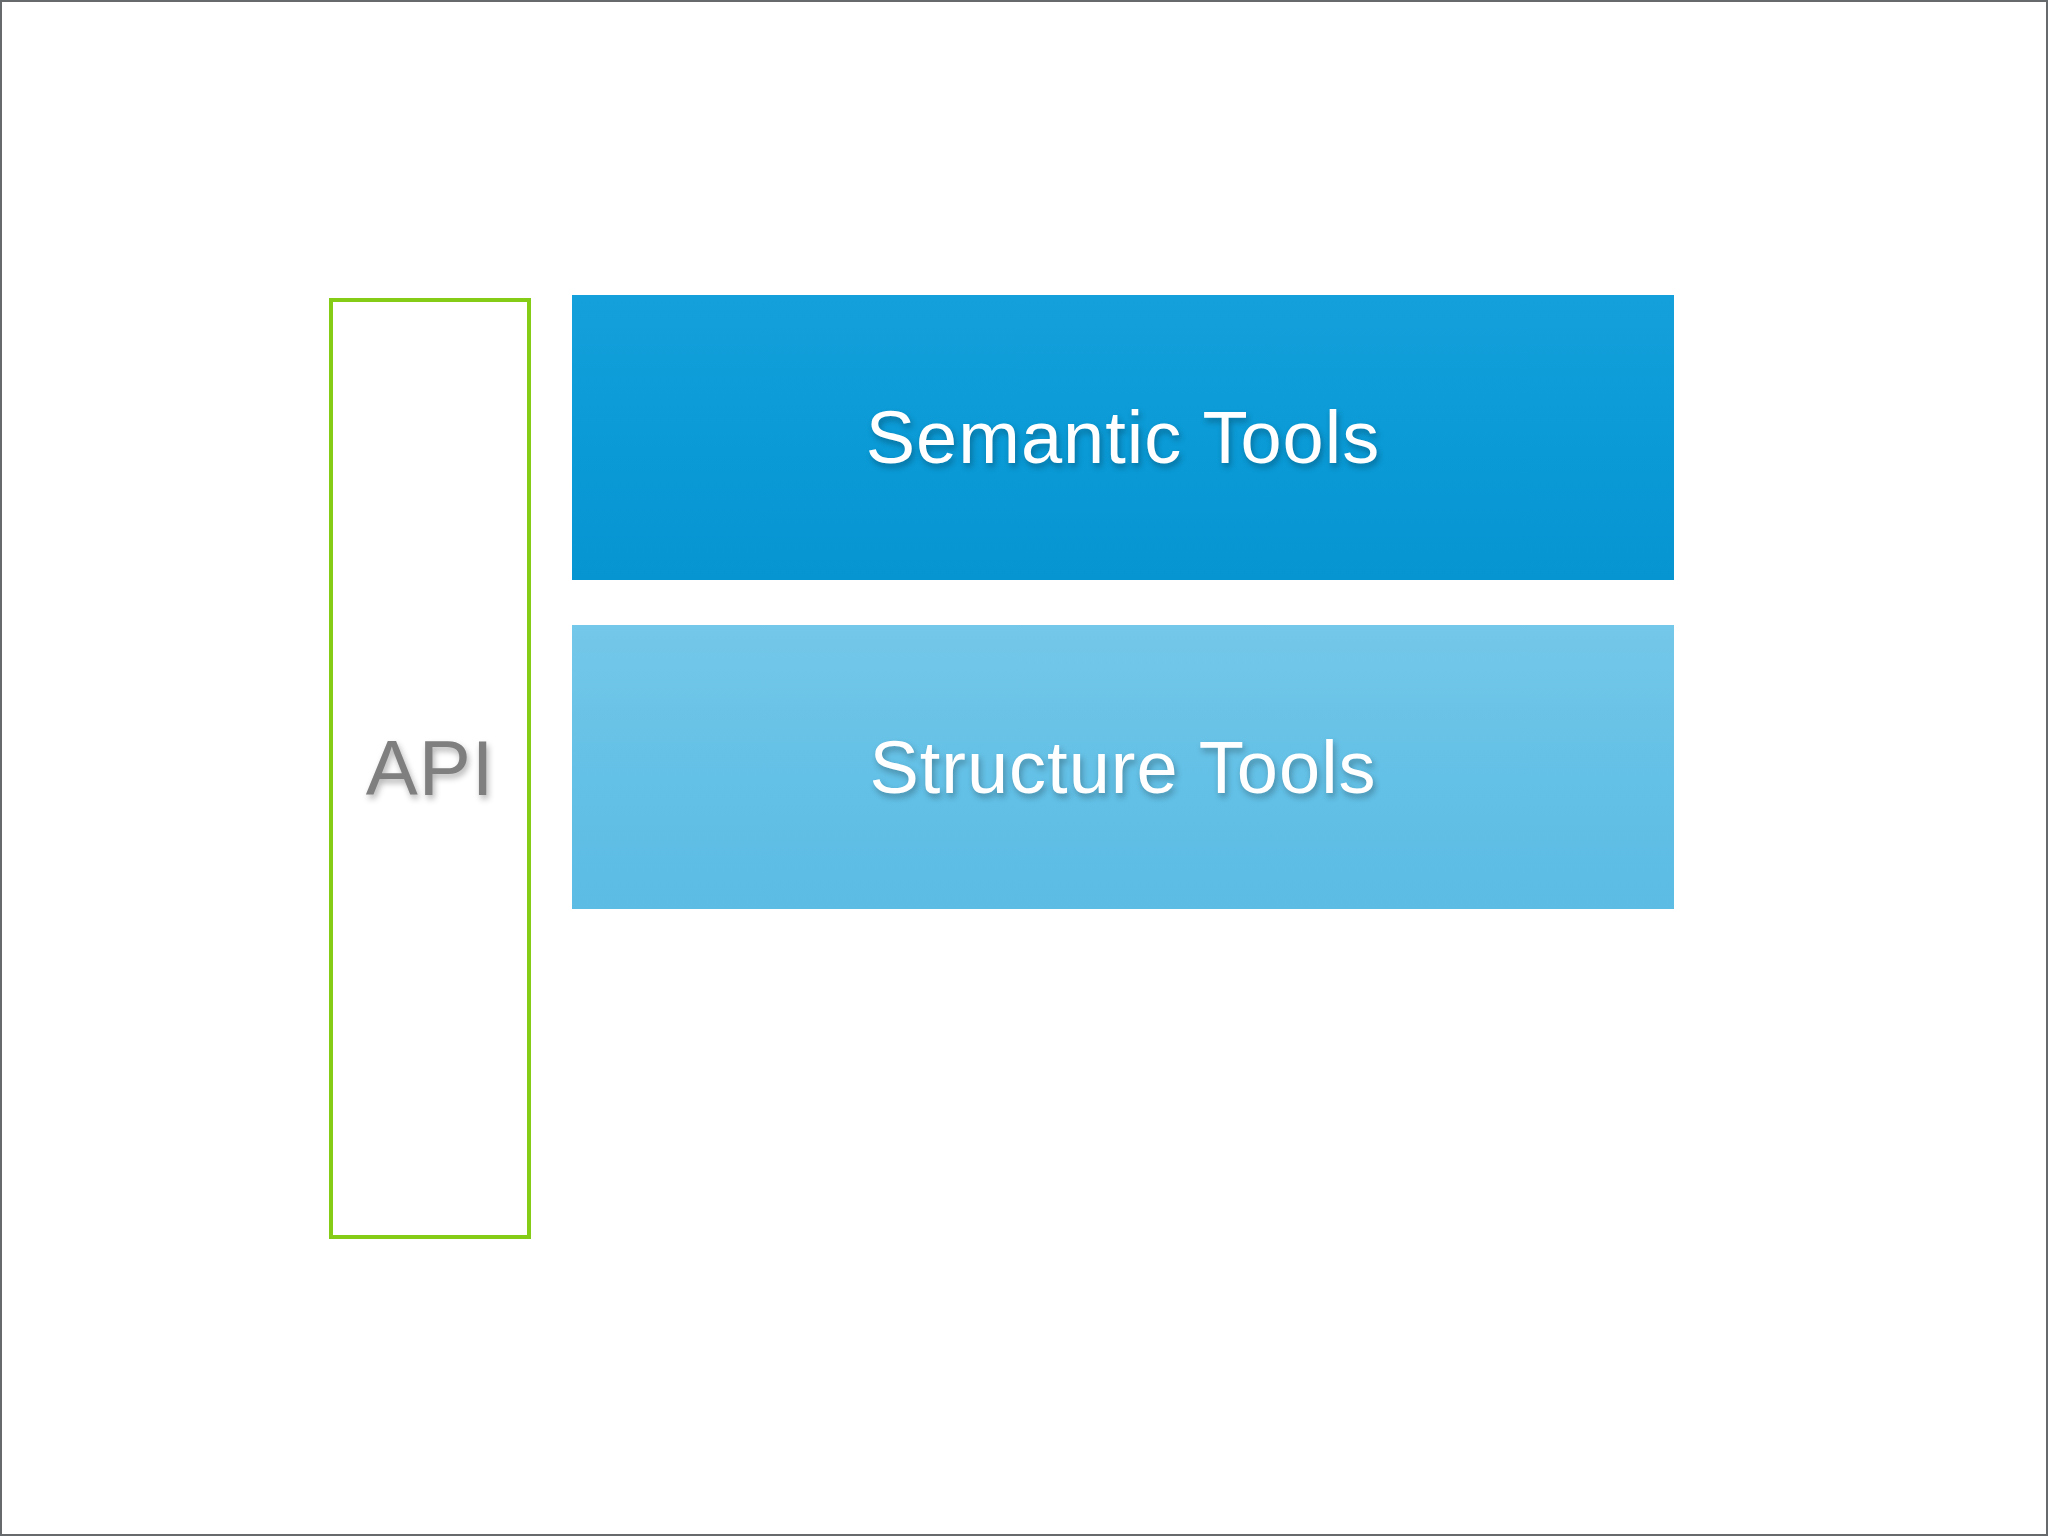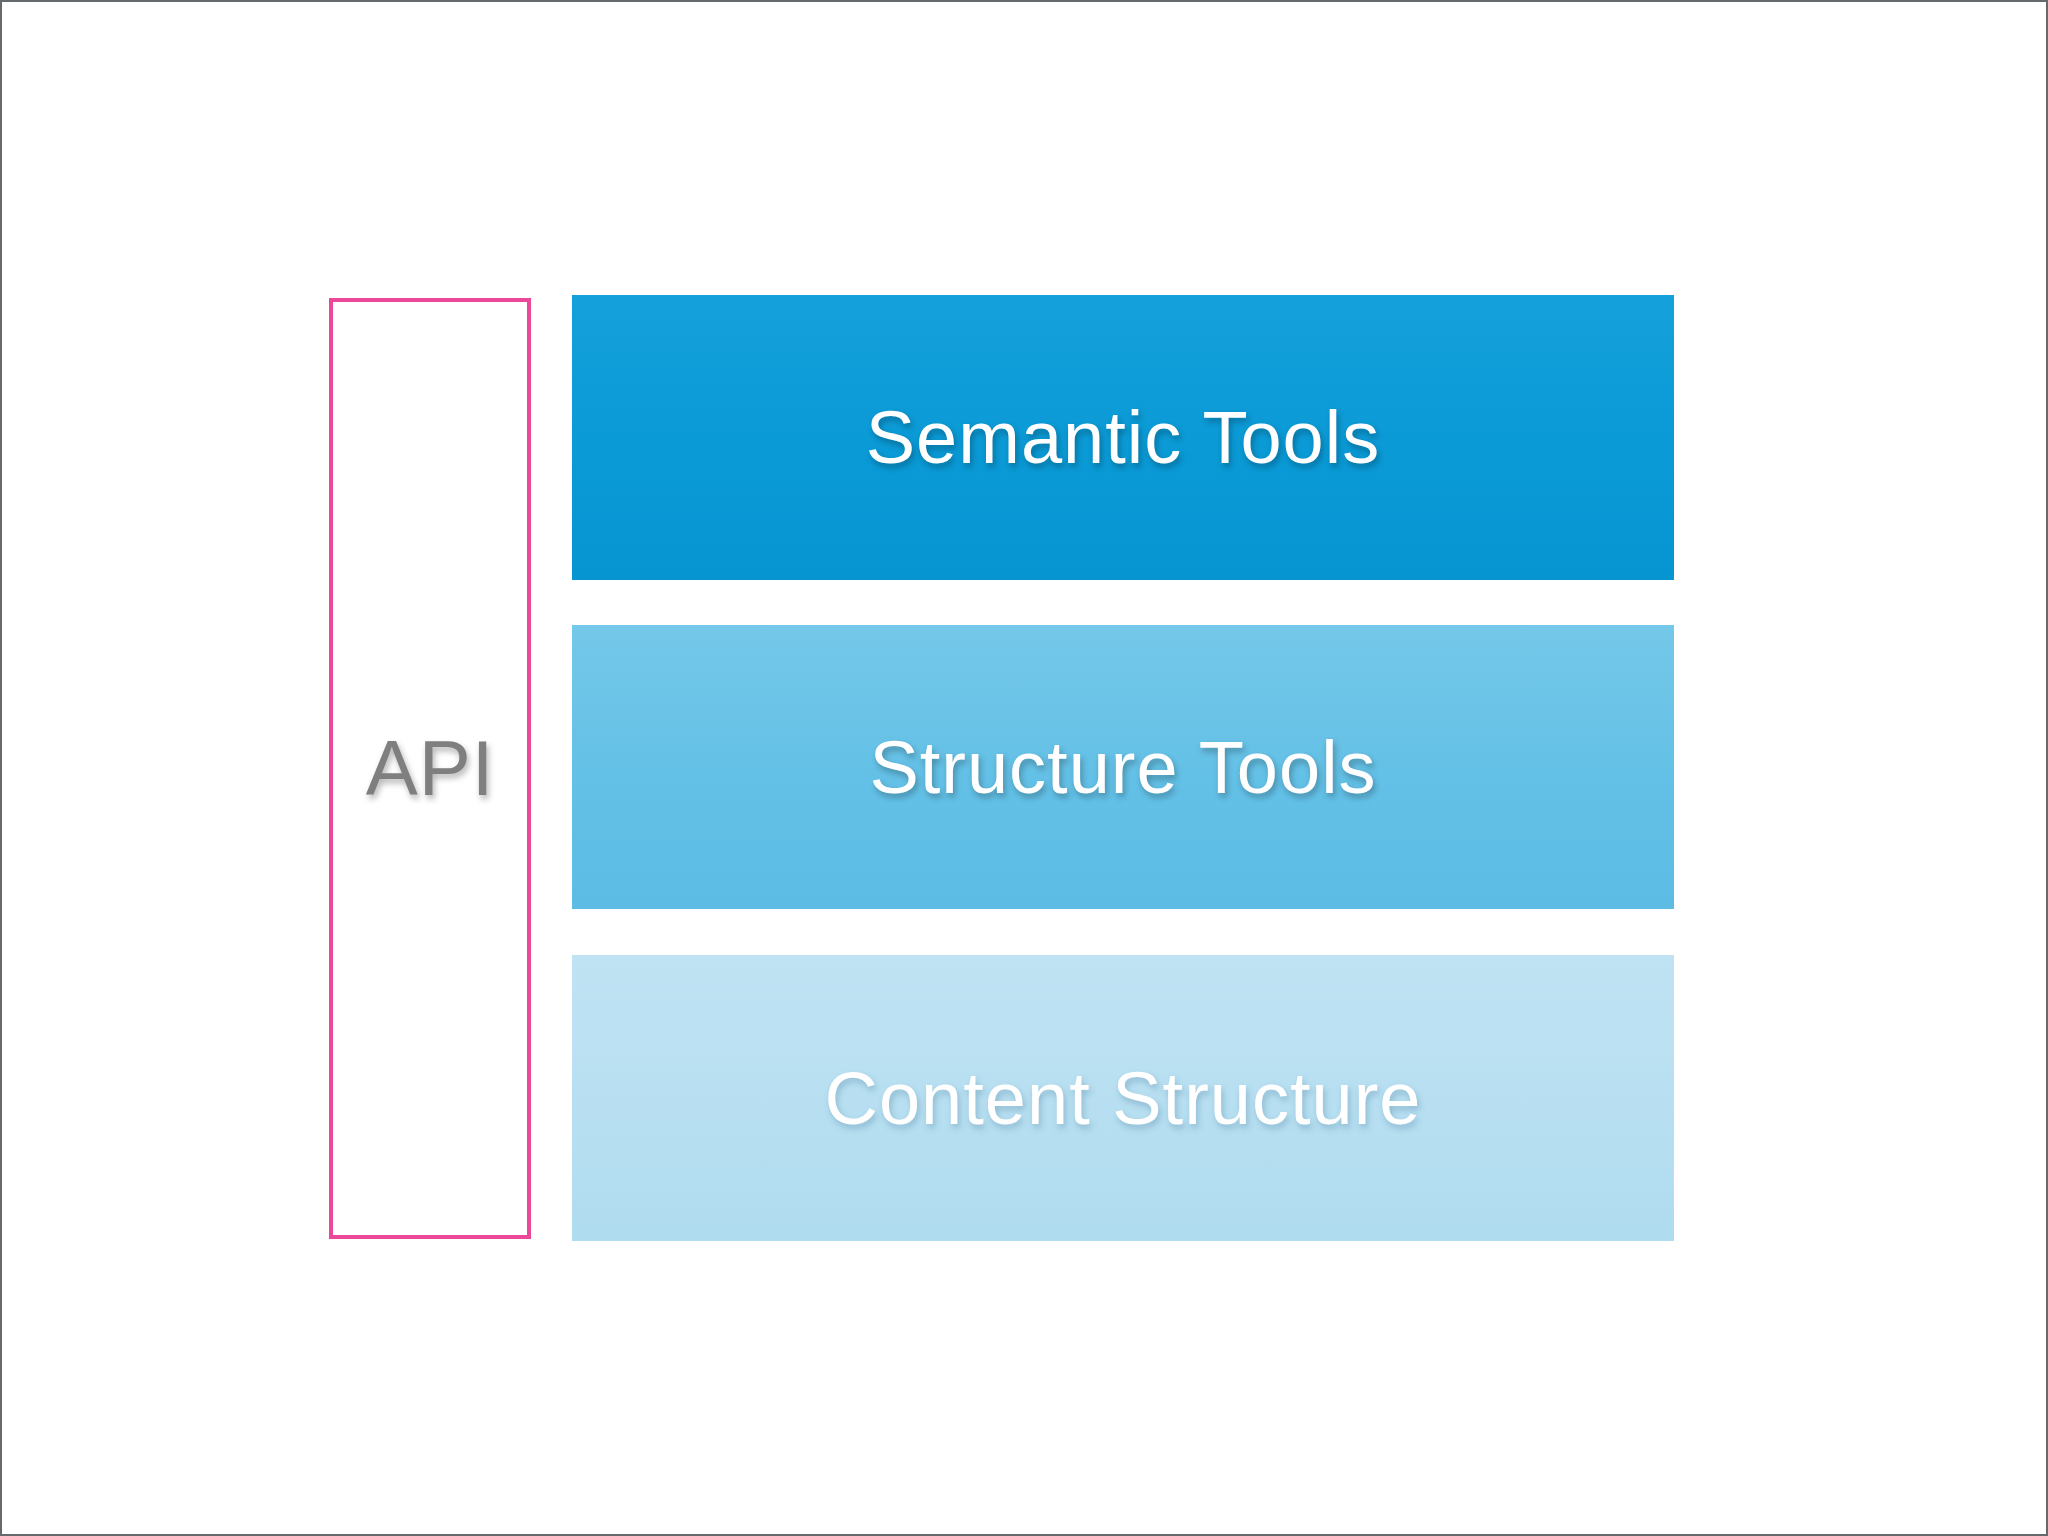--- a/index.html
+++ b/index.html
@@ -18,21 +18,21 @@
     font-family: "Liberation Sans", sans-serif;
   }
   .api-box {
     position: absolute;
     left: 327px;
     top: 296px;
     width: 202px;
     height: 941px;
     box-sizing: border-box;
     background: #ffffff;
-    border: 4px solid #ec4899;
+    border: 4px solid #84cc16;
     display: flex;
     align-items: center;
     justify-content: center;
   }
   .api-label {
     font-size: 78px;
     font-weight: 400;
     color: #7f7f7f;
     letter-spacing: 1px;
     text-shadow: 2px 4px 6px rgba(0,0,0,0.30);
@@ -82,17 +82,14 @@
   </div>
 
   <div class="layer layer-1">
     <span class="layer-label">Semantic Tools</span>
   </div>
 
   <div class="layer layer-2">
     <span class="layer-label">Structure Tools</span>
   </div>
 
-  <div class="layer layer-3">
-    <span class="layer-label">Content Structure</span>
-  </div>
 
 </div>
 
 </body></html>

